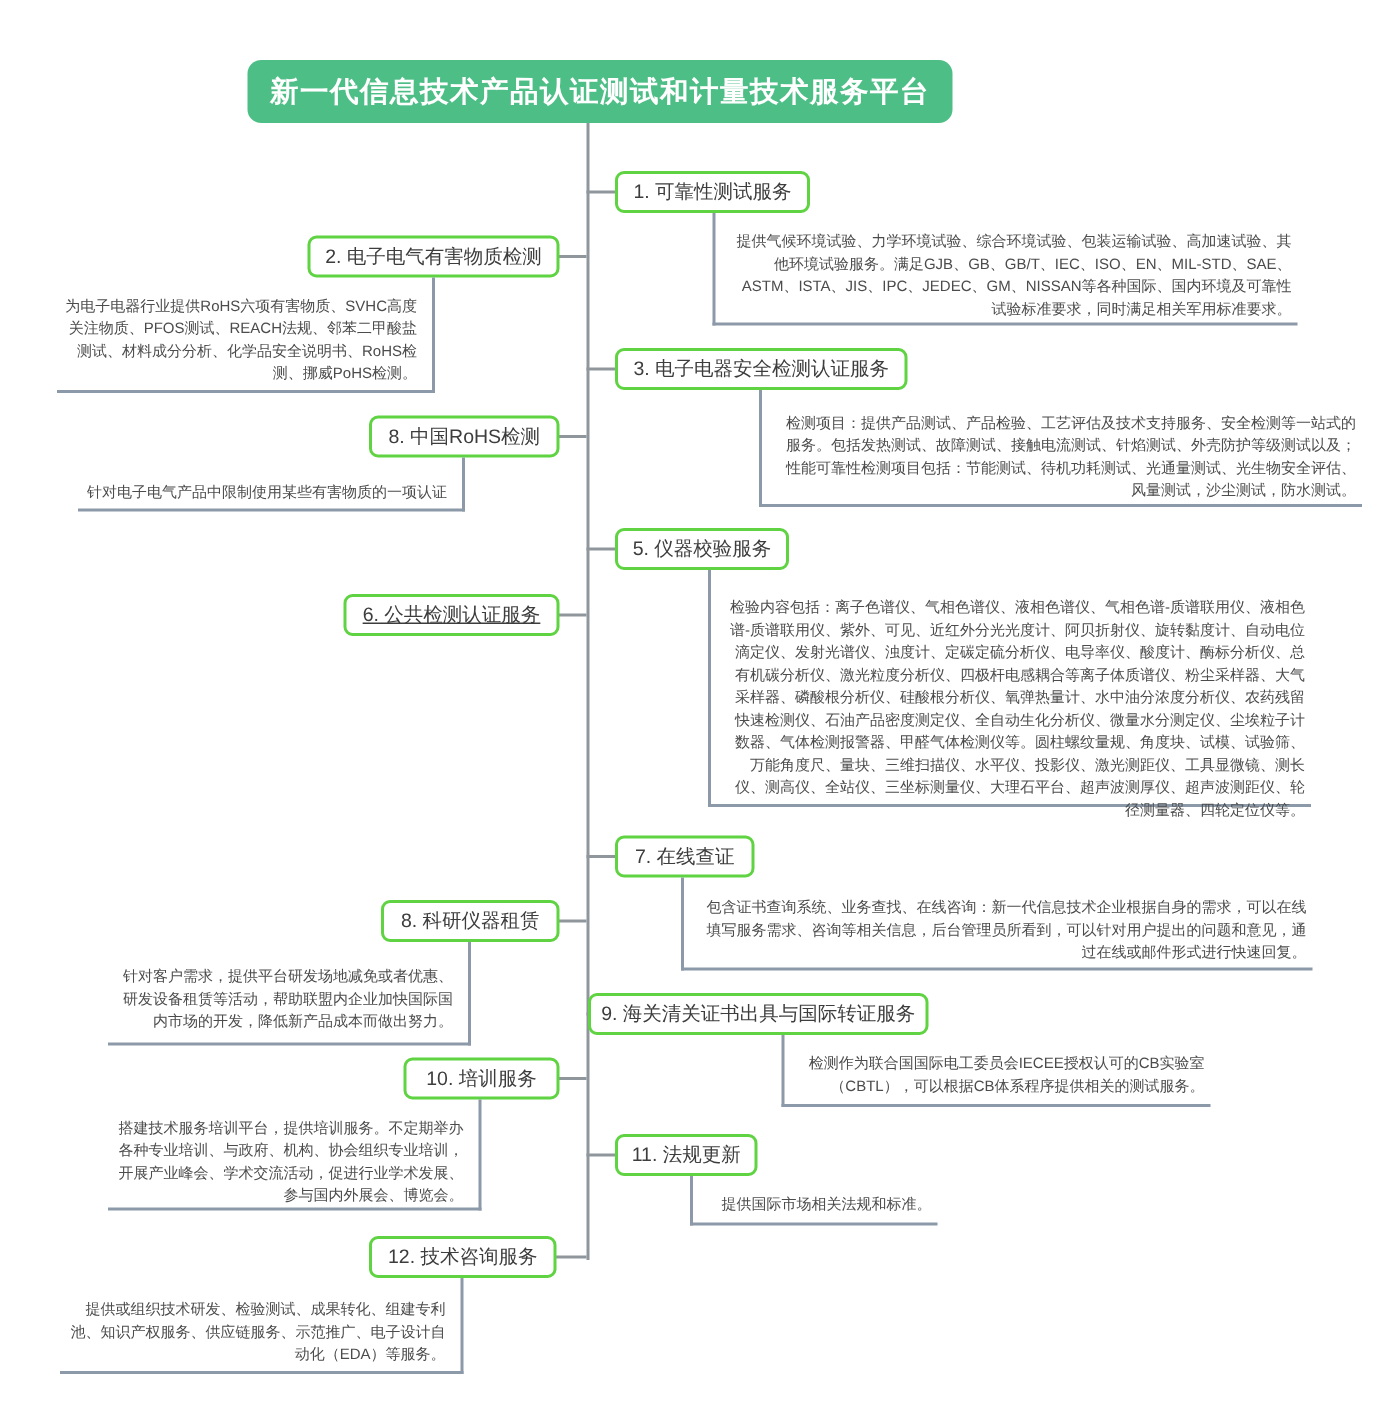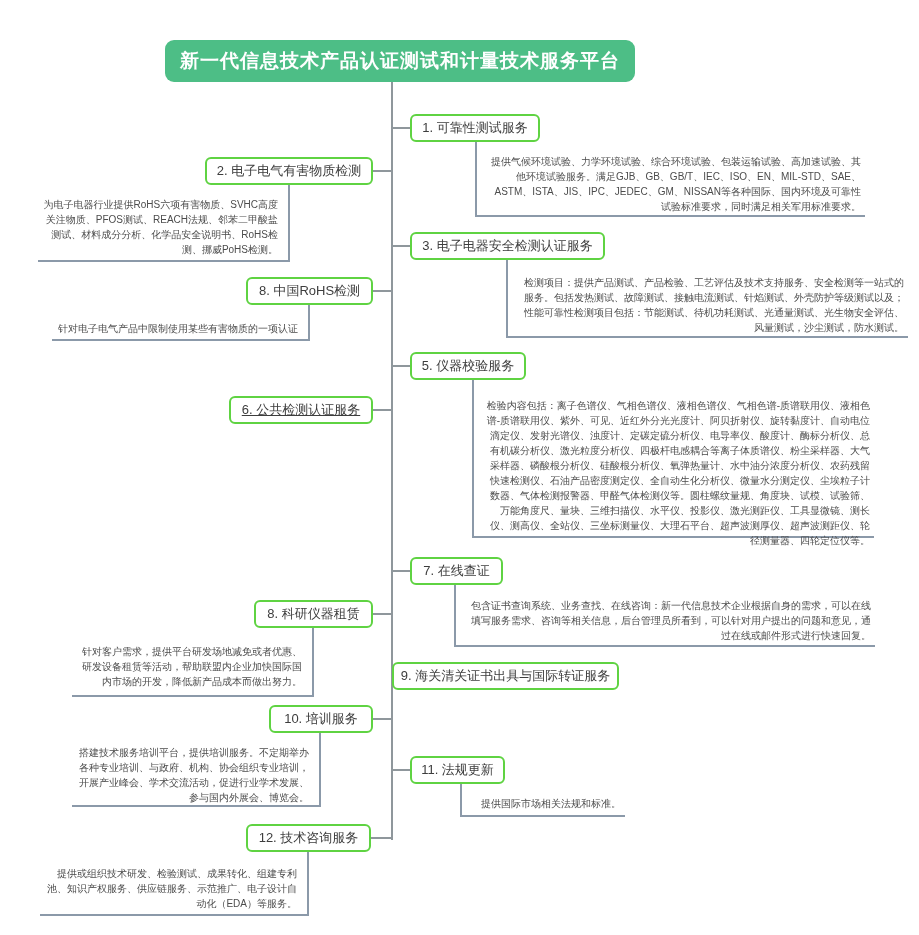--- a/index.html
+++ b/index.html
@@ -64,20 +64,21 @@
   <div class="node" style="left:254px;top:600px;width:119px;">8. 科研仪器租赁</div>
   <div class="node" style="left:392px;top:662px;width:227px;">9. 海关清关证书出具与国际转证服务</div>
   <div class="node" style="left:269px;top:705px;width:104px;">10. 培训服务</div>
   <div class="node" style="left:410px;top:756px;width:95px;">11. 法规更新</div>
   <div class="node" style="left:246px;top:824px;width:125px;">12. 技术咨询服务</div>
 
   <div class="note r" style="left:475px;top:142px;width:390px;height:75px;">提供气候环境试验、力学环境试验、综合环境试验、包装运输试验、高加速试验、其他环境试验服务。满足GJB、GB、GB/T、IEC、ISO、EN、MIL-STD、SAE、ASTM、ISTA、JIS、IPC、JEDEC、GM、NISSAN等各种国际、国内环境及可靠性试验标准要求，同时满足相关军用标准要求。</div>
   <div class="note r" style="left:506px;top:260px;width:402px;height:78px;padding-top:15px;">检测项目：提供产品测试、产品检验、工艺评估及技术支持服务、安全检测等一站式的服务。包括发热测试、故障测试、接触电流测试、针焰测试、外壳防护等级测试以及；性能可靠性检测项目包括：节能测试、待机功耗测试、光通量测试、光生物安全评估、风量测试，沙尘测试，防水测试。</div>
   <div class="note r" style="left:472px;top:380px;width:402px;height:158px;padding-top:18px;">检验内容包括：离子色谱仪、气相色谱仪、液相色谱仪、气相色谱-质谱联用仪、液相色谱-质谱联用仪、紫外、可见、近红外分光光度计、阿贝折射仪、旋转黏度计、自动电位滴定仪、发射光谱仪、浊度计、定碳定硫分析仪、电导率仪、酸度计、酶标分析仪、总有机碳分析仪、激光粒度分析仪、四极杆电感耦合等离子体质谱仪、粉尘采样器、大气采样器、磷酸根分析仪、硅酸根分析仪、氧弹热量计、水中油分浓度分析仪、农药残留快速检测仪、石油产品密度测定仪、全自动生化分析仪、微量水分测定仪、尘埃粒子计数器、气体检测报警器、甲醛气体检测仪等。圆柱螺纹量规、角度块、试模、试验筛、万能角度尺、量块、三维扫描仪、水平仪、投影仪、激光测距仪、工具显微镜、测长仪、测高仪、全站仪、三坐标测量仪、大理石平台、超声波测厚仪、超声波测距仪、轮径测量器、四轮定位仪等。</div>
   <div class="note r" style="left:454px;top:585px;width:421px;height:62px;padding-top:13px;">包含证书查询系统、业务查找、在线咨询：新一代信息技术企业根据自身的需求，可以在线填写服务需求、咨询等相关信息，后台管理员所看到，可以针对用户提出的问题和意见，通过在线或邮件形式进行快速回复。</div>
+  <div class="note r" style="left:521px;top:690px;width:286px;height:48px;">检测作为联合国国际电工委员会IECEE授权认可的CB实验室（CBTL），可以根据CB体系程序提供相关的测试服务。</div>
   <div class="note r" style="left:460px;top:784px;width:165px;height:33px;">提供国际市场相关法规和标准。</div>
 
   <div class="note l" style="left:38px;top:185px;width:252px;height:77px;">为电子电器行业提供RoHS六项有害物质、SVHC高度关注物质、PFOS测试、REACH法规、邻苯二甲酸盐测试、材料成分分析、化学品安全说明书、RoHS检测、挪威PoHS检测。</div>
   <div class="note l" style="left:52px;top:305px;width:258px;height:36px;padding-top:16px;">针对电子电气产品中限制使用某些有害物质的一项认证</div>
   <div class="note l" style="left:72px;top:628px;width:242px;height:69px;padding-top:16px;">针对客户需求，提供平台研发场地减免或者优惠、研发设备租赁等活动，帮助联盟内企业加快国际国内市场的开发，降低新产品成本而做出努力。</div>
   <div class="note l" style="left:72px;top:733px;width:249px;height:74px;">搭建技术服务培训平台，提供培训服务。不定期举办各种专业培训、与政府、机构、协会组织专业培训，开展产业峰会、学术交流活动，促进行业学术发展、参与国内外展会、博览会。</div>
   <div class="note l" style="left:40px;top:852px;width:269px;height:64px;padding-top:14px;">提供或组织技术研发、检验测试、成果转化、组建专利池、知识产权服务、供应链服务、示范推广、电子设计自动化（EDA）等服务。</div>
 
 </div>
 

